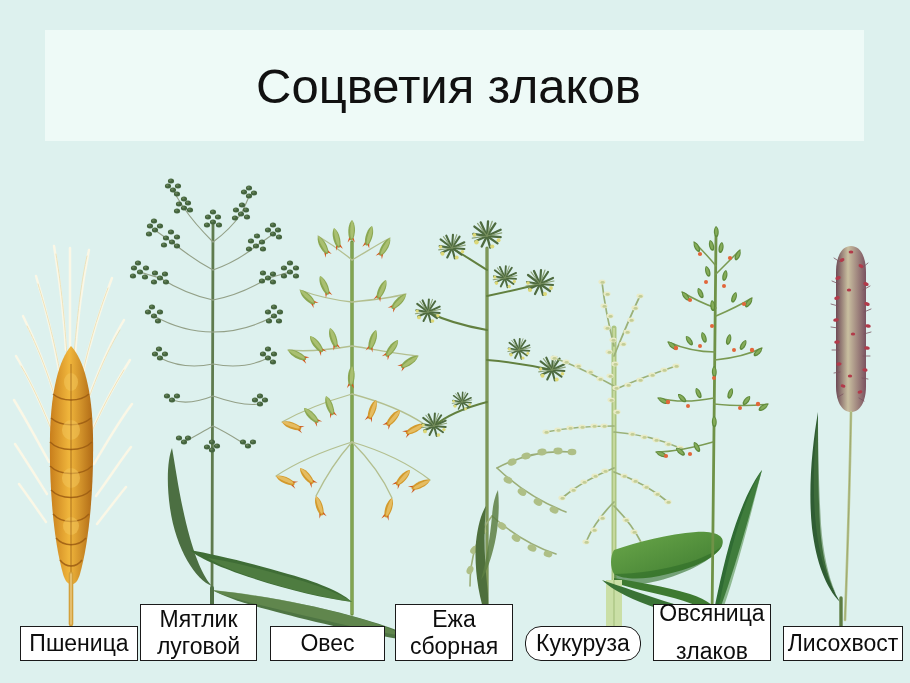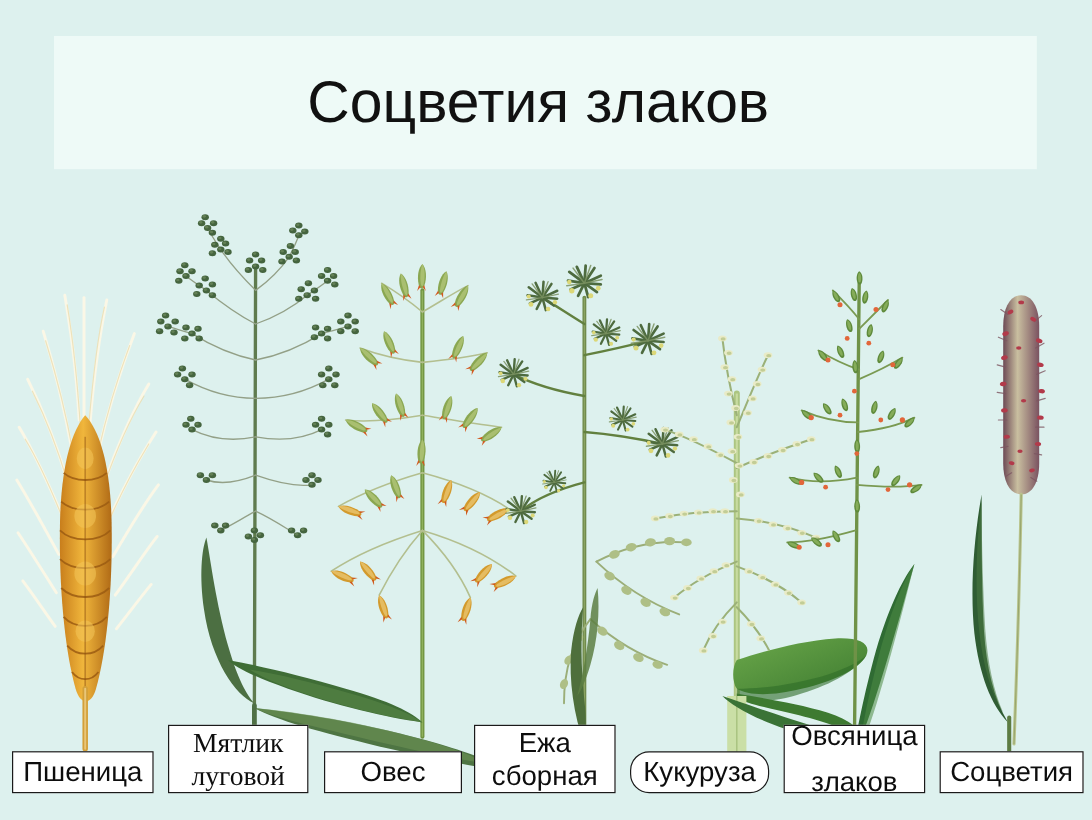--- a/index.html
+++ b/index.html
@@ -723,25 +723,25 @@
 
         <path d="M818,262 C812,296 808,340 812,378 C816,412 826,438 840,452 C828,432 822,406 820,376 C818,340 818,298 818,262 Z" fill="#2f5c33"></path>
         <path d="M818,266 C814,298 812,340 816,376 C819,404 826,428 836,444 C828,426 823,402 821,374 C819,338 818,298 818,266 Z" fill="#4a7a41" opacity="0.55"></path>
 
         <path d="M841,448 C841,466 841,486 841,502" stroke="#5d7c43" stroke-width="3.4" fill="none" stroke-linecap="round"></path>
       </g>
 
     </svg>
   </div>
 
-  <div class="label-box" style="left:10px; top:626px; width:118px; height:35px;">
+  <div class="label-box" style="left:20px; top:626px; width:118px; height:35px;">
     <span class="lb-line">Пшеница</span>
   </div>
 
-  <div class="label-box" style="left:140px; top:604px; width:117px; height:57px;font-family:Liberation Serif, serif;">
+  <div class="label-box" style="left:140px; top:604px; width:117px; height:57px;">
     <span class="lb-line">Мятлик</span>
     <span class="lb-line">луговой</span>
   </div>
 
   <div class="label-box" style="left:270px; top:626px; width:115px; height:35px;">
     <span class="lb-line">Овес</span>
   </div>
 
   <div class="label-box" style="left:395px; top:604px; width:118px; height:57px;">
     <span class="lb-line">Ежа</span>
@@ -751,16 +751,16 @@
   <div class="label-box" style="left:525px; top:626px; width:116px; height:35px;border-radius:16px;">
     <span class="lb-line">Кукуруза</span>
   </div>
 
   <div class="label-box" style="left:653px; top:604px; width:118px; height:57px;gap:11px;">
     <span class="lb-line">Овсяница</span>
     <span class="lb-line">злаков</span>
   </div>
 
   <div class="label-box" style="left:783px; top:626px; width:120px; height:35px;">
-    <span class="lb-line">Соцветия</span>
+    <span class="lb-line">Лисохвост</span>
   </div>
 
 </div>
 
 </body></html>

